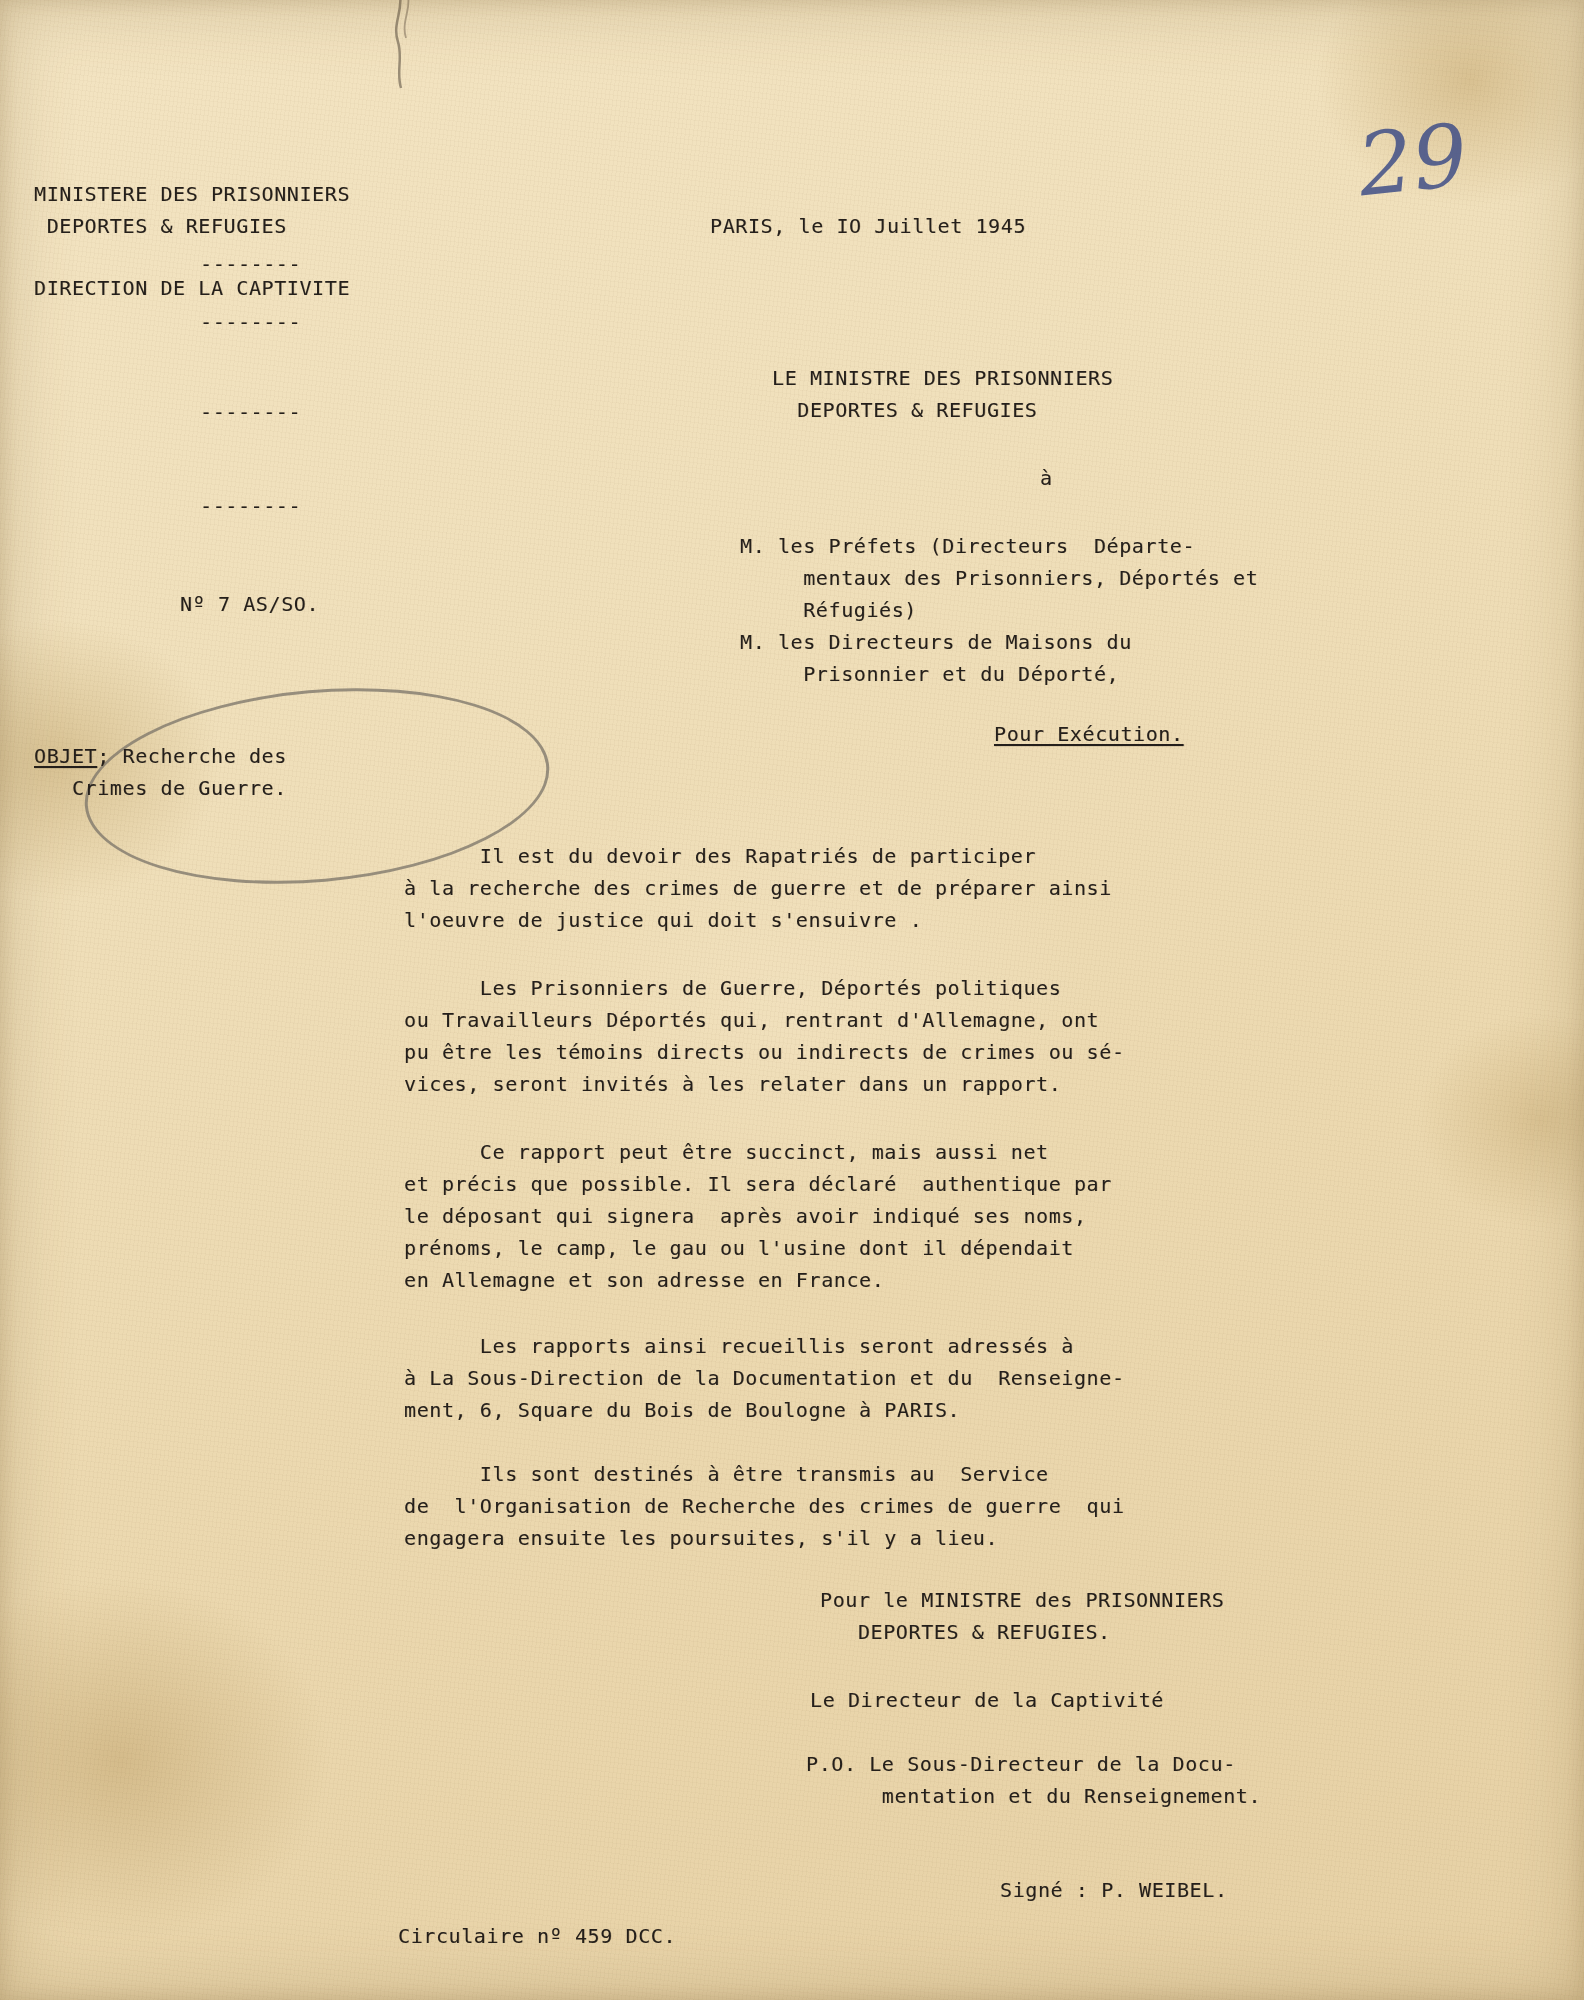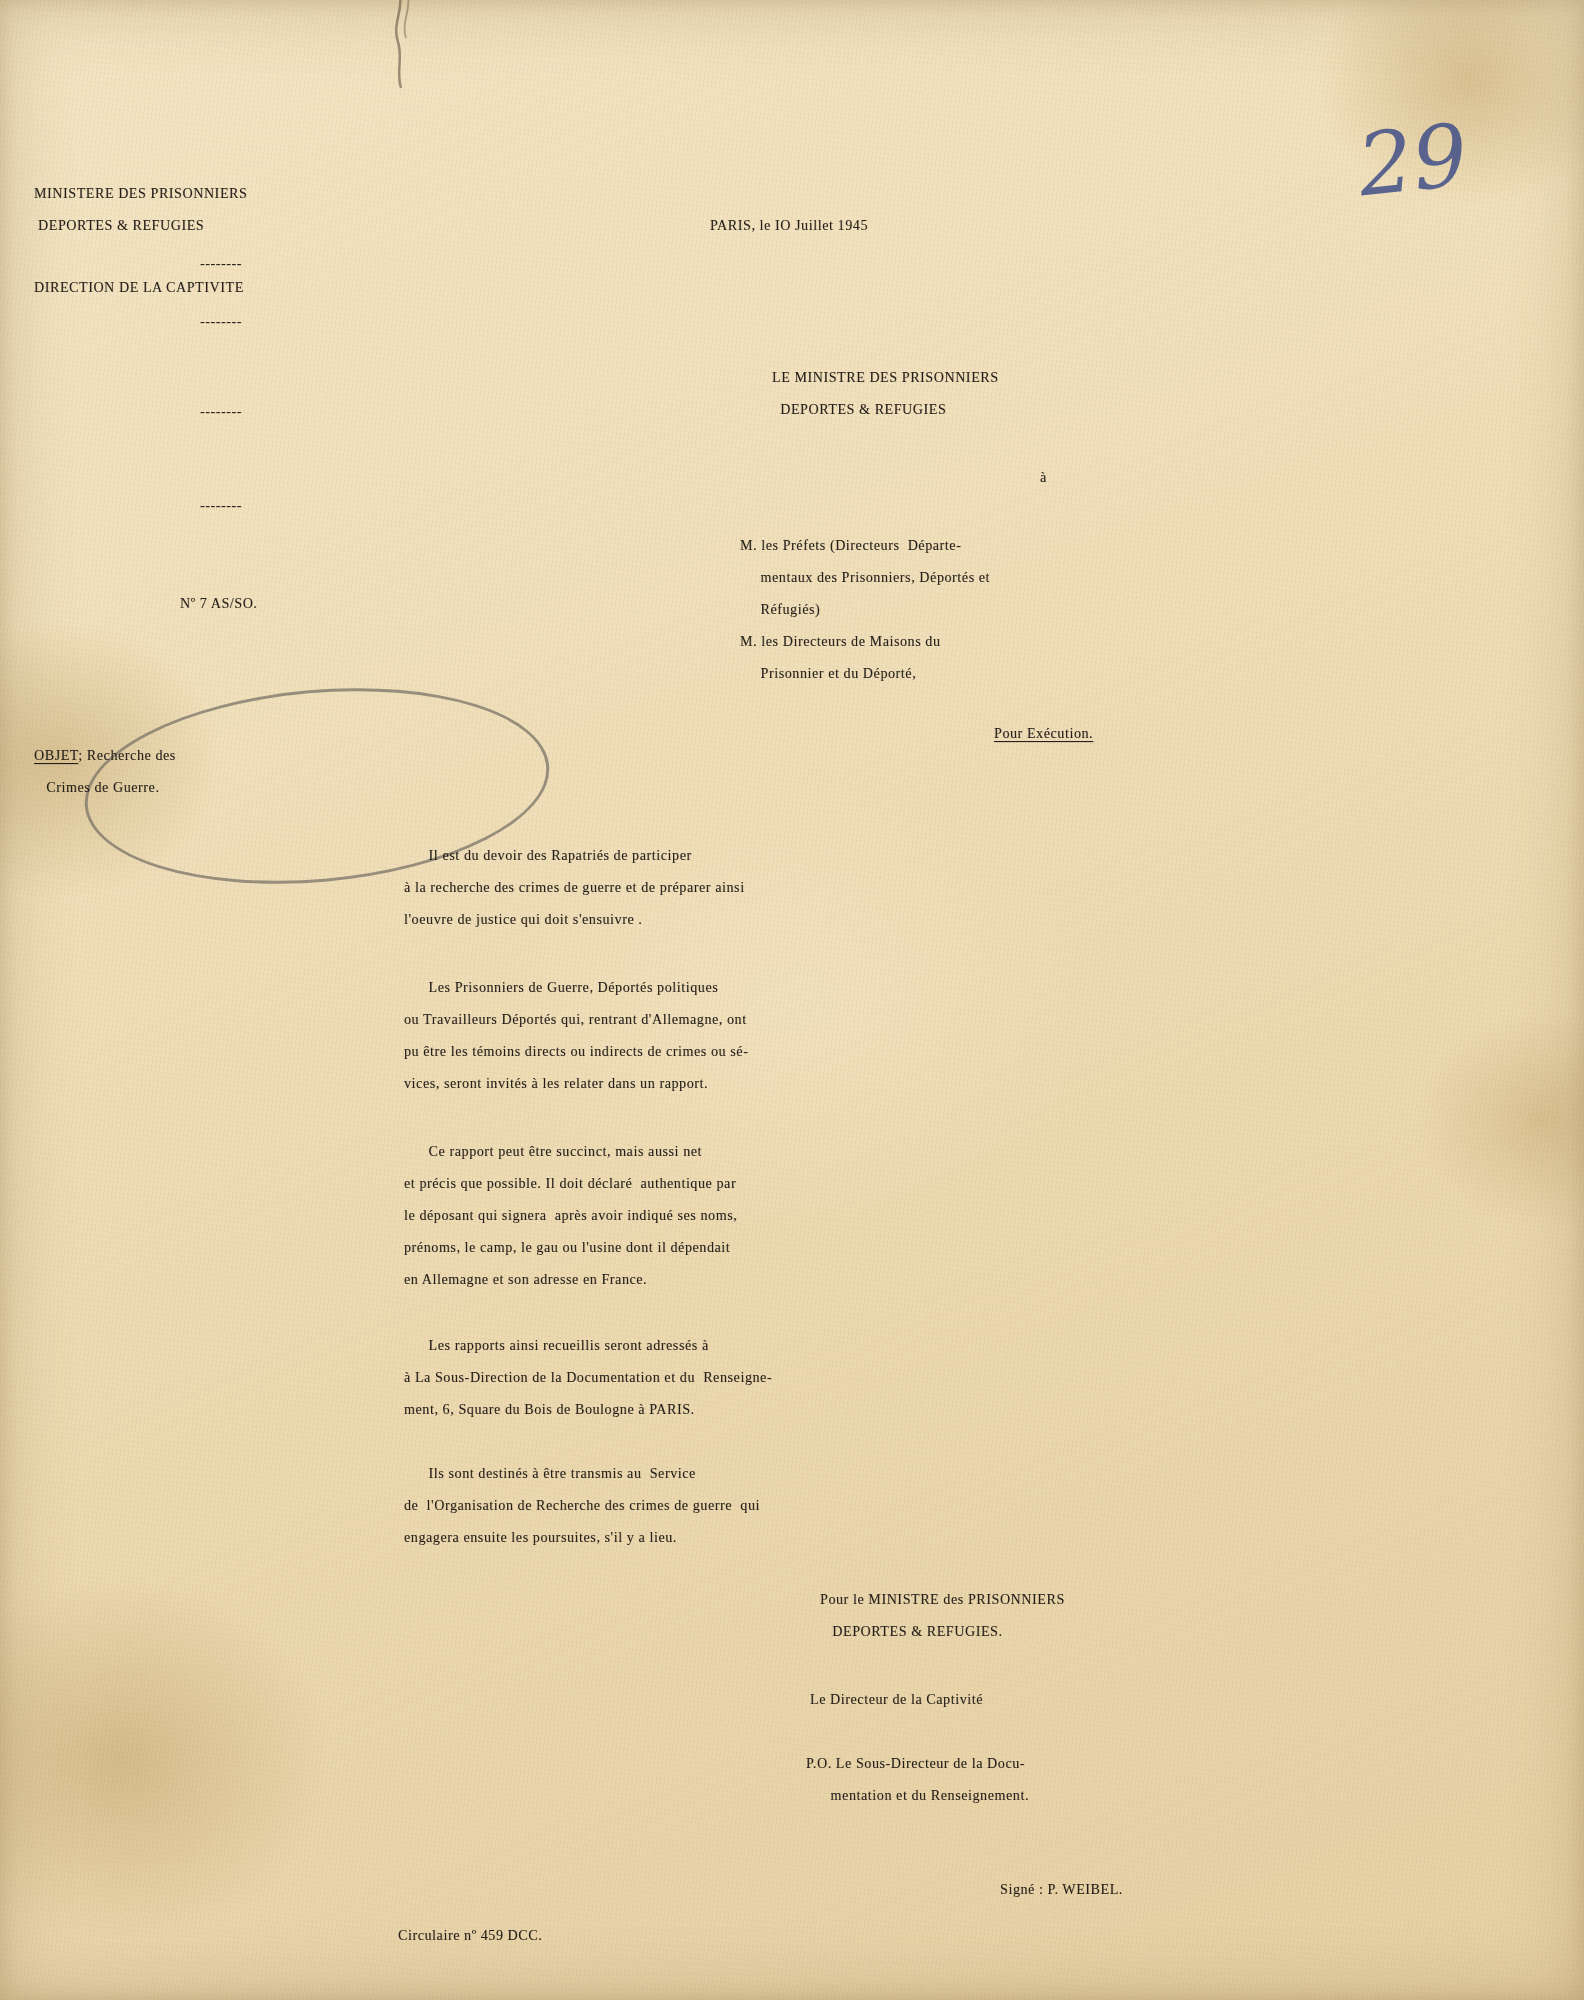--- a/index.html
+++ b/index.html
@@ -42,26 +42,25 @@
     position: absolute;
     top: -6px;
     left: 370px;
     width: 70px;
     height: 96px;
     pointer-events: none;
   }
   .typed {
     position: absolute;
     color: #241f1b;
-    font-size: 14px;
+    font-size: 20px;
     line-height: 32px;
     letter-spacing: 0.6px;
     white-space: pre;
     text-shadow: 0.5px 0.4px 0 rgba(60,45,30,0.30);
-    font-family: Liberation Serif, serif;
   }
   .u { text-decoration: underline; text-underline-offset: 3px; }
 
   
   #sender        { left: 34px;  top: 178px; }
   #dashes1       { left: 200px; top: 248px; }
   #direction     { left: 34px;  top: 272px; }
   #dashes2       { left: 200px; top: 306px; }
   #subdir        { left: 34px;  top: 330px; }
   #dashes3       { left: 200px; top: 396px; }
@@ -165,21 +164,21 @@
   <div class="typed" id="para1"><span>      Il est du devoir des Rapatriés de participer</span>
 <span>à la recherche des crimes de guerre et de préparer ainsi</span>
 <span>l'oeuvre de justice qui doit s'ensuivre .</span></div>
 
   <div class="typed" id="para2"><span>      Les Prisonniers de Guerre, Déportés politiques</span>
 <span>ou Travailleurs Déportés qui, rentrant d'Allemagne, ont</span>
 <span>pu être les témoins directs ou indirects de crimes ou sé-</span>
 <span>vices, seront invités à les relater dans un rapport.</span></div>
 
   <div class="typed" id="para3"><span>      Ce rapport peut être succinct, mais aussi net</span>
-<span>et précis que possible. Il doit déclaré  authentique par</span>
+<span>et précis que possible. Il sera déclaré  authentique par</span>
 <span>le déposant qui signera  après avoir indiqué ses noms,</span>
 <span>prénoms, le camp, le gau ou l'usine dont il dépendait</span>
 <span>en Allemagne et son adresse en France.</span></div>
 
   <div class="typed" id="para4"><span>      Les rapports ainsi recueillis seront adressés à</span>
 <span>à La Sous-Direction de la Documentation et du  Renseigne-</span>
 <span>ment, 6, Square du Bois de Boulogne à PARIS.</span></div>
 
   <div class="typed" id="para5"><span>      Ils sont destinés à être transmis au  Service</span>
 <span>de  l'Organisation de Recherche des crimes de guerre  qui</span>

